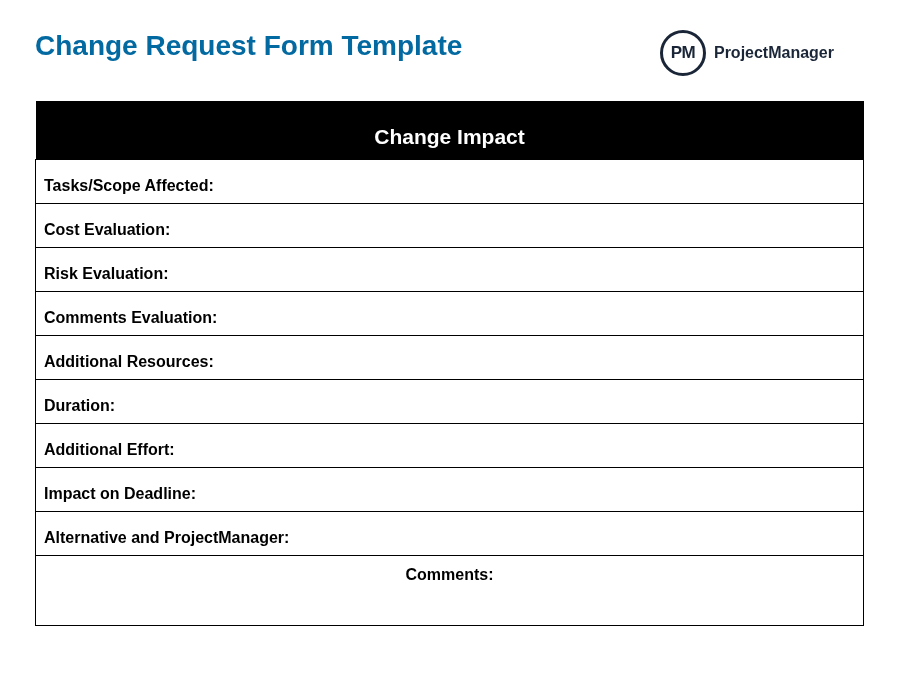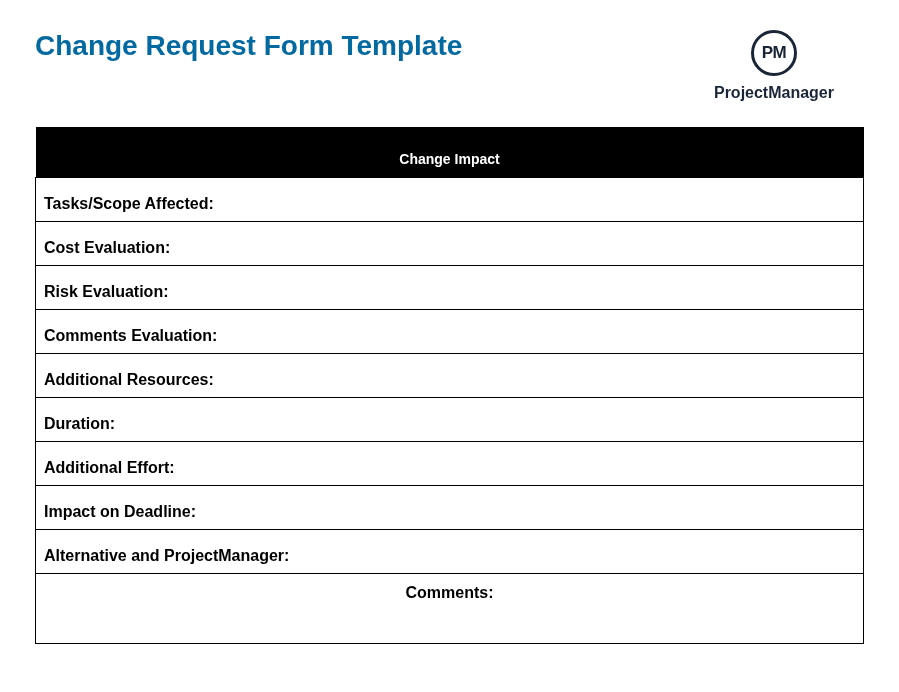--- a/index.html
+++ b/index.html
@@ -22,21 +22,20 @@
     .title {
       font-size: 28px;
       font-weight: 700;
       color: #0369a1;
     }
     .logo-area {
       display: flex;
       align-items: center;
       gap: 8px;
       margin-right: 30px;
-      flex-direction: column;
     }
     .logo-circle {
       width: 46px;
       height: 46px;
       border: 3px solid #1a2638;
       border-radius: 50%;
       display: flex;
       align-items: center;
       justify-content: center;
       font-weight: 700;
@@ -51,21 +50,21 @@
     }
     .form-table {
       width: 100%;
       border-collapse: collapse;
     }
     .section-header td {
       background: #000;
       color: #fff;
       text-align: center;
       font-weight: 700;
-      font-size: 14px;
+      font-size: 21px;
       padding: 14px 8px 10px 8px;
       border-top: 10px solid #000;
       margin-left: 16px;
     }
     .field-row td {
       border: 1px solid #000;
       padding: 14px 8px 8px 8px;
       font-weight: 700;
       font-size: 16px;
       color: #000;

